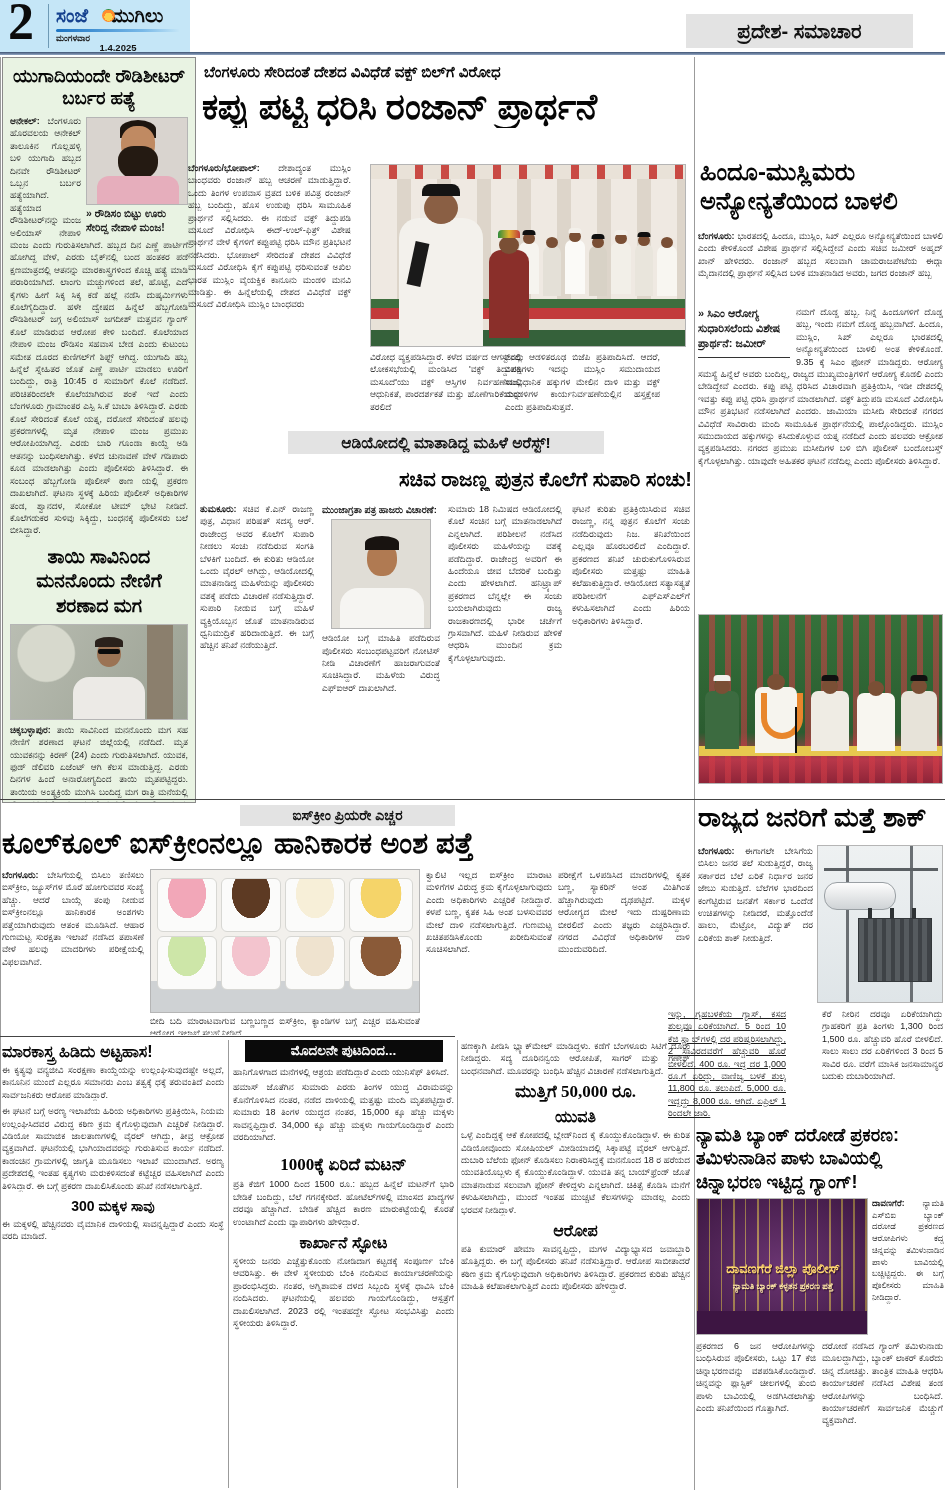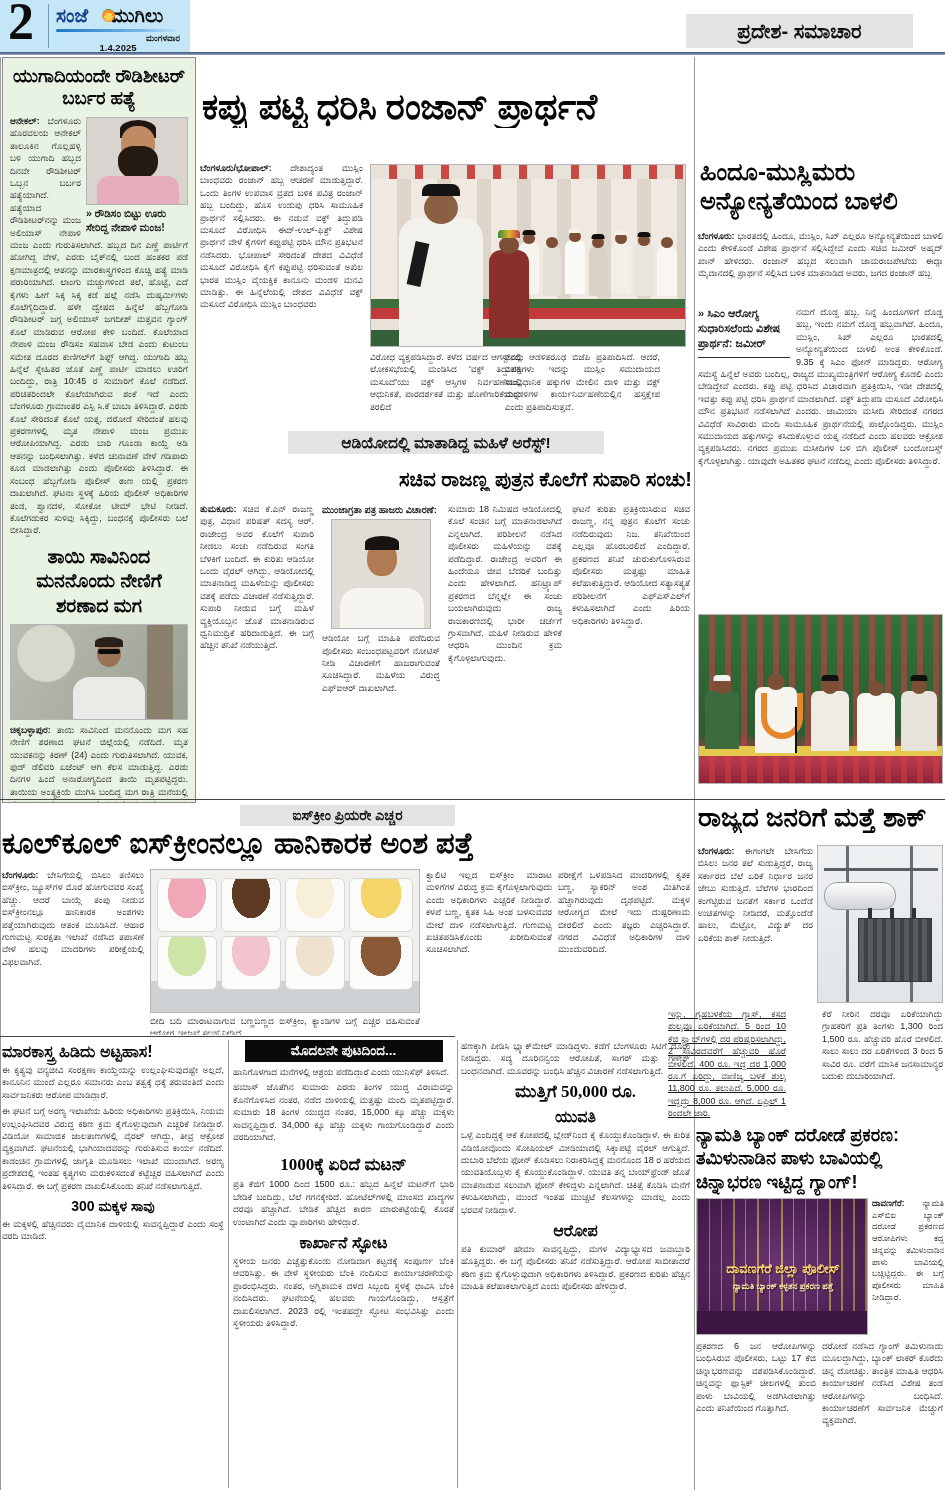--- a/index.html
+++ b/index.html
@@ -26,21 +26,21 @@
 
   <div class="abs" style="left:0;top:0;width:190px;height:52px;background:#c5e6f7;">
     <div class="abs serifed" style="left:8px;top:-8px;font-size:52px;font-weight:bold;color:#0c0c0c;">2</div>
     <div class="abs vrule" style="left:48px;top:4px;height:44px;background:#6f9ab5;"></div>
     <div class="abs" style="left:56px;top:5px;width:130px;height:24px;white-space:nowrap;">
       <span style="font-size:19px;font-weight:800;color:#15418f;">ಸಂಜೆ</span>
       <span class="abs" style="left:46px;top:4px;width:13px;height:13px;border-radius:50%;background:radial-gradient(circle at 50% 60%, #ffd24a 0 40%, #ff8c2e 41% 70%, #2e8b3a 71% 100%);"></span>
       <span style="font-size:19px;font-weight:800;color:#0a0a0a;margin-left:18px;">ಮುಗಿಲು</span>
     </div>
     <div class="abs" style="left:56px;top:29px;width:124px;height:3px;border-radius:2px;background:linear-gradient(90deg,#1b74c4,#79b9e8 70%,transparent);"></div>
-    <div class="abs" style="left:56px;top:33px;width:124px;text-align:right;font-size:8.5px;font-weight:bold;color:#222;">ಮಂಗಳವಾರ</div>
+    <div class="abs" style="left:56px;top:33px;width:124px;text-align:left;font-size:8.5px;font-weight:bold;color:#222;">ಮಂಗಳವಾರ</div>
     <div class="abs" style="left:56px;top:42px;width:124px;text-align:center;font-size:9.5px;font-weight:bold;color:#111;">1.4.2025</div>
   </div>
 
   <div class="abs kick" style="left:686px;top:14px;width:227px;height:34px;line-height:34px;font-size:20px;">ಪ್ರದೇಶ- ಸಮಾಚಾರ</div>
 
   <div class="abs" style="left:0;top:52px;width:945px;height:3px;background:linear-gradient(#3f5474,#93a7c4);"></div>
 
   <div class="abs vrule" style="left:0;top:57px;height:1433px;"></div>
   <div class="abs vrule" style="left:694px;top:57px;height:1433px;"></div>
 
@@ -65,23 +65,24 @@
       <span class="abs" style="left:86px;top:16px;width:24px;height:26px;border-radius:50%;background:#9b7354;"></span>
       <span class="abs" style="left:84px;top:12px;width:28px;height:10px;border-radius:50% 50% 0 0;background:#2a211b;"></span>
       <span class="abs" style="left:87px;top:24px;width:22px;height:5px;border-radius:2px;background:#0c0c0c;"></span>
     </div>
     <div class="bt">
       <b>ಚಿಕ್ಕಬಳ್ಳಾಪುರ:</b>
       <span>ತಾಯಿ ಸಾವಿನಿಂದ ಮನನೊಂದು ಮಗ ಸಹ ನೇಣಿಗೆ ಶರಣಾದ ಘಟನೆ ಜಿಲ್ಲೆಯಲ್ಲಿ ನಡೆದಿದೆ. ಮೃತ ಯುವಕನನ್ನು ಕಿರಣ್ (24) ಎಂದು ಗುರುತಿಸಲಾಗಿದೆ. ಯುವಕ, ಫುಡ್ ಡೆಲಿವರಿ ಏಜೆಂಟ್ ಆಗಿ ಕೆಲಸ ಮಾಡುತ್ತಿದ್ದ. ಎರಡು ದಿನಗಳ ಹಿಂದೆ ಅನಾರೋಗ್ಯದಿಂದ ತಾಯಿ ಮೃತಪಟ್ಟಿದ್ದರು. ತಾಯಿಯ ಅಂತ್ಯಕ್ರಿಯೆ ಮುಗಿಸಿ ಬಂದಿದ್ದ ಮಗ ರಾತ್ರಿ ಮನೆಯಲ್ಲಿ ನೇಣು ಬಿಗಿದುಕೊಂಡು ಆತ್ಮಹತ್ಯೆ ಮಾಡಿಕೊಂಡಿದ್ದಾನೆ. ತಾಯಿಯ ಸಾವಿನ ನೋವು ತಾಳಲಾರದೆ ಈ ಕೃತ್ಯ ಎಸಗಿದ್ದಾನೆ ಎಂದು ಪೊಲೀಸರು ತಿಳಿಸಿದ್ದಾರೆ. ಈ ಸಂಬಂಧ ನಗರ ಠಾಣೆಯಲ್ಲಿ ಪ್ರಕರಣ ದಾಖಲಾಗಿದ್ದು, ಪೊಲೀಸರು ತನಿಖೆ ನಡೆಸುತ್ತಿದ್ದಾರೆ.</span>
     </div>
   </div>
 
+  <div class="abs hd" style="left:204px;top:63px;width:545px;font-size:15px;white-space:nowrap;overflow:hidden;">ಬೆಂಗಳೂರು ಸೇರಿದಂತೆ ದೇಶದ ವಿವಿಧೆಡೆ ವಕ್ಫ್ ಬಿಲ್‌ಗೆ ವಿರೋಧ</div>
   <div class="abs hd nowrap" style="left:202px;top:86px;width:575px;font-size:36px;letter-spacing:-0.5px;">ಕಪ್ಪು ಪಟ್ಟಿ ಧರಿಸಿ ರಂಜಾನ್ ಪ್ರಾರ್ಥನೆ</div>
 
-  <div class="abs bt" style="left:200px;top:162px;width:163px;height:268px;">
+  <div class="abs bt" style="left:188px;top:162px;width:163px;height:268px;">
     <b>ಬೆಂಗಳೂರು/ಭೋಪಾಲ್:</b>
     <span>ದೇಶಾದ್ಯಂತ ಮುಸ್ಲಿಂ ಬಾಂಧವರು ರಂಜಾನ್ ಹಬ್ಬ ಆಚರಣೆ ಮಾಡುತ್ತಿದ್ದಾರೆ. ಒಂದು ತಿಂಗಳ ಉಪವಾಸ ವ್ರತದ ಬಳಿಕ ಪವಿತ್ರ ರಂಜಾನ್ ಹಬ್ಬ ಬಂದಿದ್ದು, ಹೊಸ ಉಡುಪು ಧರಿಸಿ ಸಾಮೂಹಿಕ ಪ್ರಾರ್ಥನೆ ಸಲ್ಲಿಸಿದರು. ಈ ನಡುವೆ ವಕ್ಫ್ ತಿದ್ದುಪಡಿ ಮಸೂದೆ ವಿರೋಧಿಸಿ ಈದ್-ಉಲ್-ಫಿತ್ರ್ ವಿಶೇಷ ಪ್ರಾರ್ಥನೆ ವೇಳೆ ಕೈಗಳಿಗೆ ಕಪ್ಪುಪಟ್ಟಿ ಧರಿಸಿ ಮೌನ ಪ್ರತಿಭಟನೆ ನಡೆಸಿದರು. ಭೋಪಾಲ್ ಸೇರಿದಂತೆ ದೇಶದ ವಿವಿಧೆಡೆ ಮಸೂದೆ ವಿರೋಧಿಸಿ ಕೈಗೆ ಕಪ್ಪುಪಟ್ಟಿ ಧರಿಸುವಂತೆ ಅಖಿಲ ಭಾರತ ಮುಸ್ಲಿಂ ವೈಯಕ್ತಿಕ ಕಾನೂನು ಮಂಡಳಿ ಮನವಿ ಮಾಡಿತ್ತು. ಈ ಹಿನ್ನೆಲೆಯಲ್ಲಿ ದೇಶದ ವಿವಿಧೆಡೆ ವಕ್ಫ್ ಮಸೂದೆ ವಿರೋಧಿಸಿ ಮುಸ್ಲಿಂ ಬಾಂಧವರು</span>
   </div>
 
   <div class="abs photo" style="left:370px;top:164px;width:316px;height:183px;background:
        linear-gradient(180deg, rgba(0,0,0,0) 0 74%, #3e6e3e 74% 79%, #c23b3b 79% 85%, #e8e2d8 85% 91%, #35613a 91% 100%),
        repeating-linear-gradient(90deg, #efe9e2 0 26px, #ddd5ca 26px 40px),
        linear-gradient(#d8cfc2,#c8bcab);">
     <span class="abs" style="left:0;top:0;width:316px;height:14px;background:repeating-linear-gradient(90deg,#e9e2d8 0 18px,#c94a44 18px 26px);"></span>
     <span class="pp" style="left:148px;bottom:52px;width:20px;height:52px;background:#f6f4ef;">

